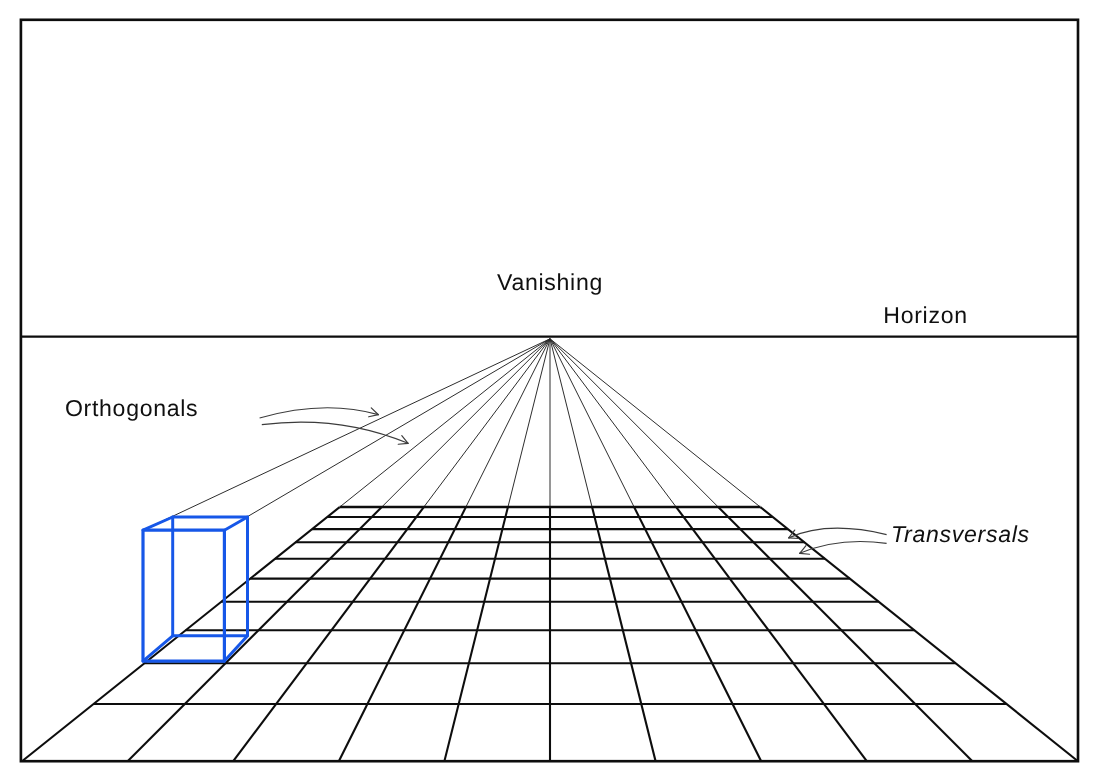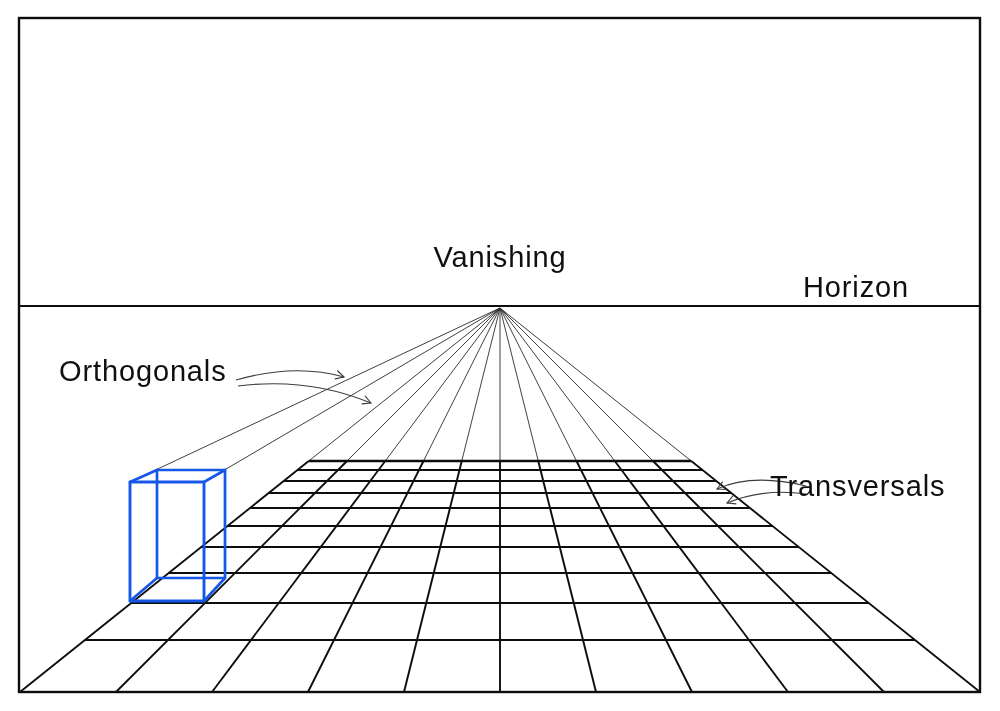--- a/index.html
+++ b/index.html
@@ -7,30 +7,30 @@
     position:relative;
     width:1000px;height:711px;
     background:#ffffff;
     font-family:"Liberation Sans", sans-serif;
     overflow:hidden;
   }
   #diagram-svg{position:absolute;left:0;top:0;}
   .diagram-label{
     position:absolute;
     color:#101010;
-    font-size:29px;
+    font-size:21px;
     letter-spacing:0.03em;
     line-height:31px;
     white-space:nowrap;
     user-select:none;
   }
   #vp-label{left:330px;top:242px;width:340px;text-align:center;}
   #horizon-label{left:803px;top:272px;}
   #orthogonals-label{left:59px;top:356px;}
-  #transversals-label{left:770px;top:471px;}
+  #transversals-label{left:810px;top:471px;font-style:italic;}
 </style>
 </head>
 <body>
 
 <div id="stage">
   <svg id="diagram-svg" width="1000" height="711" viewBox="0 0 1000 711">
       <line x1="500" y1="308" x2="308.75" y2="461" stroke="#2a2a2a" stroke-width="0.9"></line>
       <line x1="500" y1="308" x2="347" y2="461" stroke="#2a2a2a" stroke-width="0.9"></line>
       <line x1="500" y1="308" x2="385.25" y2="461" stroke="#2a2a2a" stroke-width="0.9"></line>
       <line x1="500" y1="308" x2="423.5" y2="461" stroke="#2a2a2a" stroke-width="0.9"></line>

